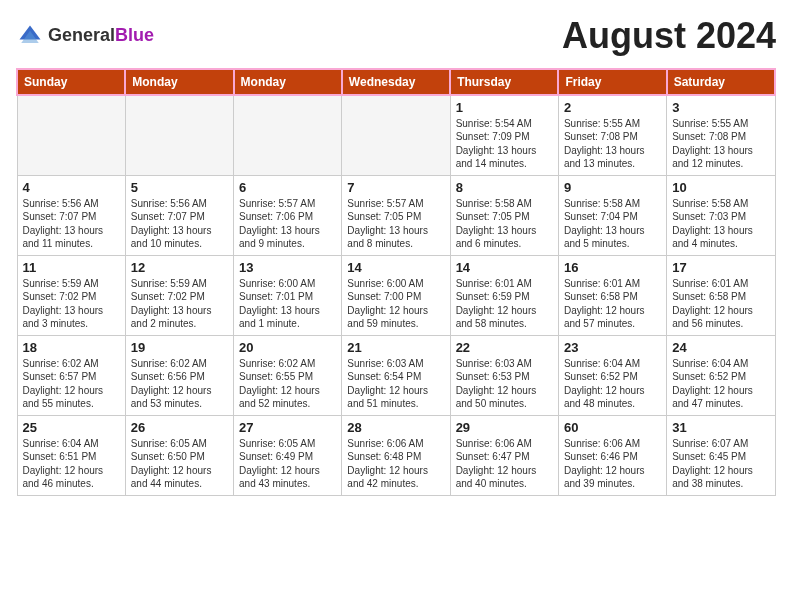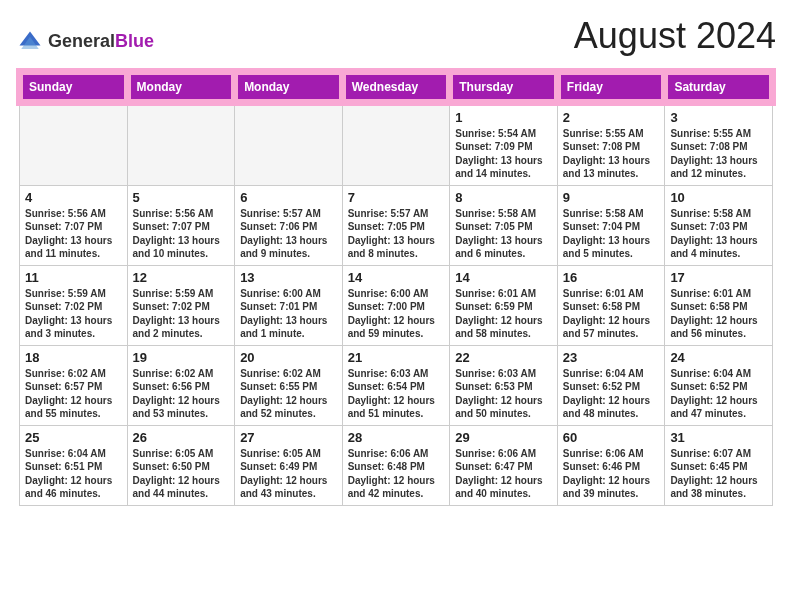--- a/index.html
+++ b/index.html
@@ -6,21 +6,21 @@
     body {
       font-family: Arial, sans-serif;
       background: #fff;
       width: 792px;
       min-height: 612px;
       padding: 16px;
     }
     .header {
       display: flex;
       justify-content: space-between;
-      align-items: flex-end;
+      align-items: center;
       margin-bottom: 12px;
       gap: 16px;
     }
     .logo {
       display: flex;
       align-items: center;
       gap: 4px;
     }
     .logo-text-general {
       font-size: 18px;
@@ -36,41 +36,41 @@
     }
     .logo-icon {
       width: 28px;
       height: 28px;
     }
     .title-block {
       text-align: right;
     }
     .month-year {
       font-size: 36px;
-      font-weight: normal;
+      font-weight: bold;
       color: #222;
       line-height: 1.1;
     }
     .location {
       font-size: 16px;
       color: #444;
     }
     table {
       width: 100%;
       border-collapse: collapse;
       font-size: 11px;
     }
     thead th {
-      background-color: #a21caf;
+      background-color: #c2410c;
       color: #fff;
       text-align: left;
       padding: 5px 6px;
       font-size: 12px;
       font-weight: bold;
-      border: 7px solid #f9a8d4;
+      border: 2px solid #f9a8d4;
     }
     td {
       border: 1px solid #ccc;
       vertical-align: top;
       padding: 4px 5px;
       width: calc(100% / 7);
       height: 78px;
       background: #fff;
     }
     td.empty {
@@ -79,21 +79,20 @@
     .day-num {
       font-size: 13px;
       font-weight: bold;
       color: #222;
       margin-bottom: 2px;
     }
     .day-info {
       font-size: 10px;
       color: #333;
       line-height: 1.35;
-      font-weight: bold;
     }
   </style>
 </head>
 <body>
 
 <div class="header">
   <div class="logo">
     <svg class="logo-icon" viewBox="0 0 32 32">
       <polygon points="16,4 28,20 4,20" fill="#3a6bc8"></polygon>
       <polygon points="16,10 26,24 6,24" fill="#5a9ad8" opacity="0.5"></polygon>

